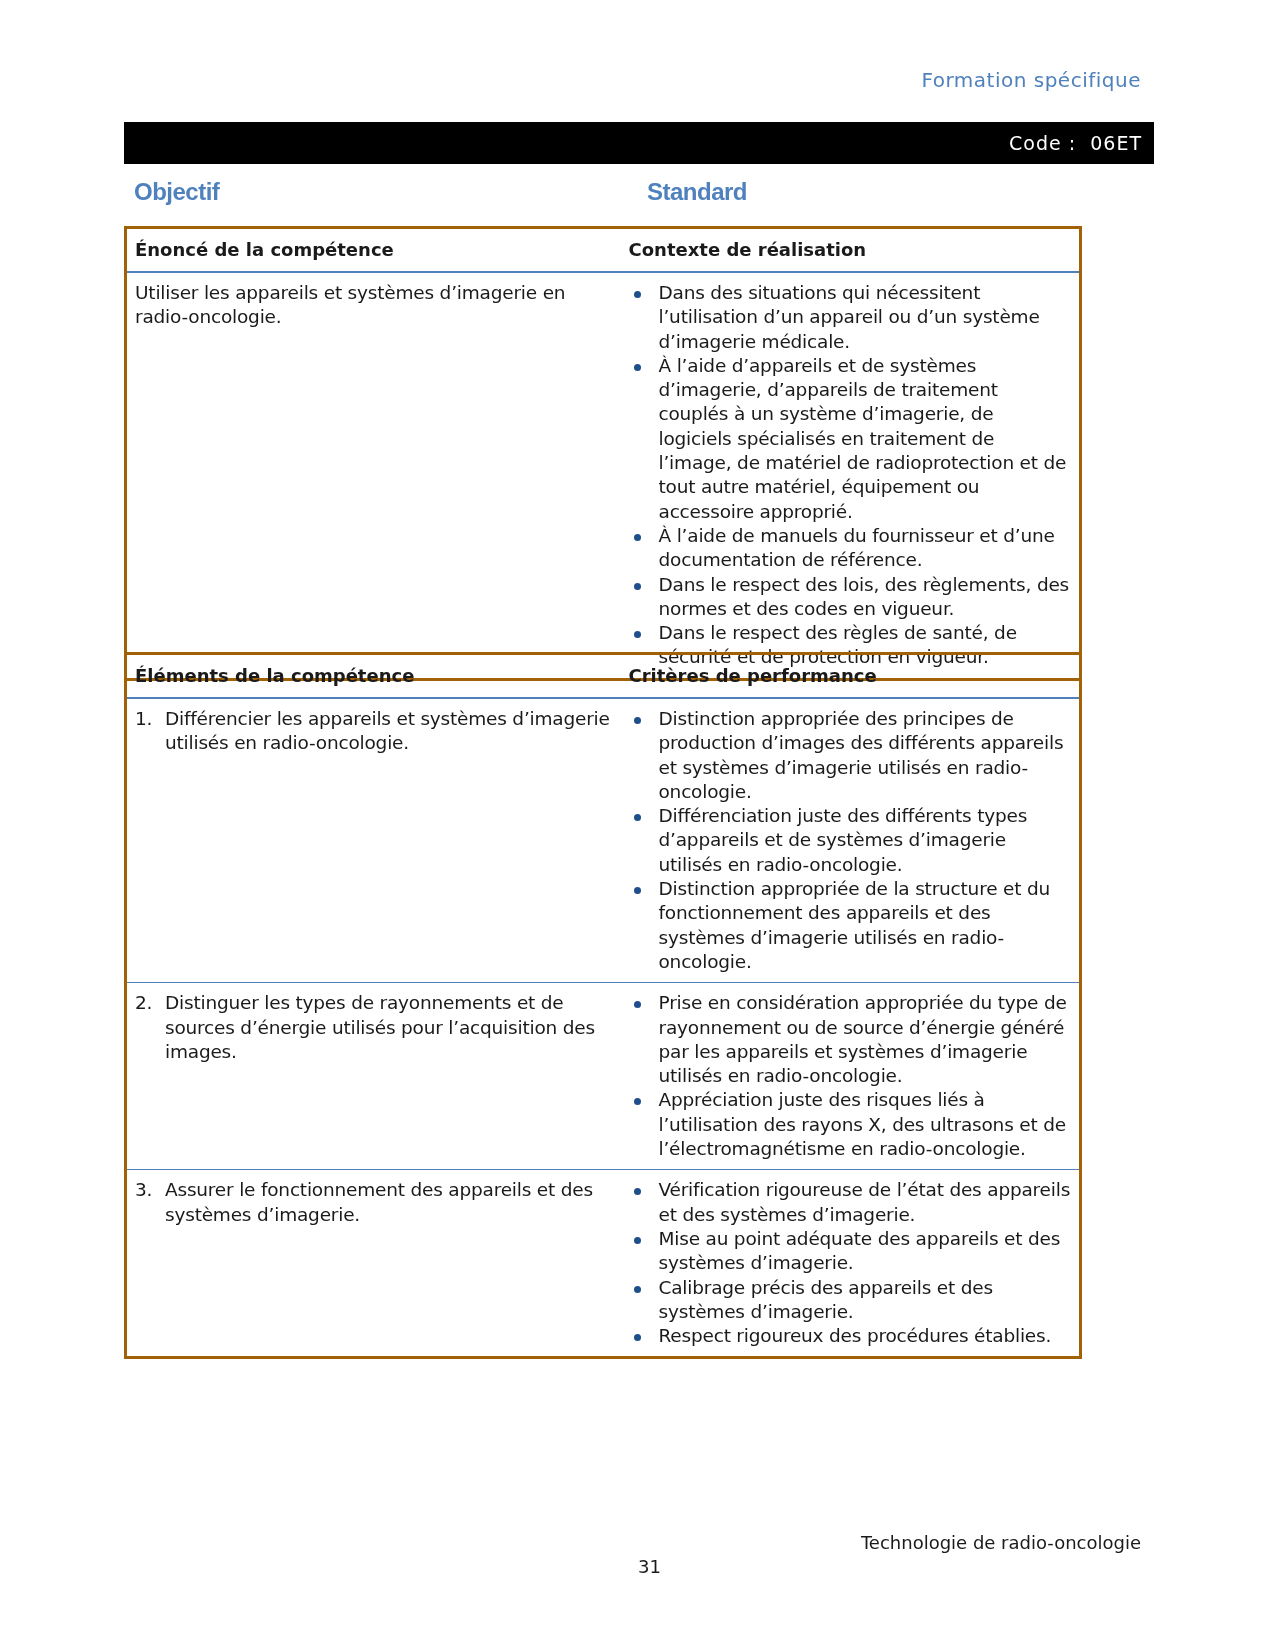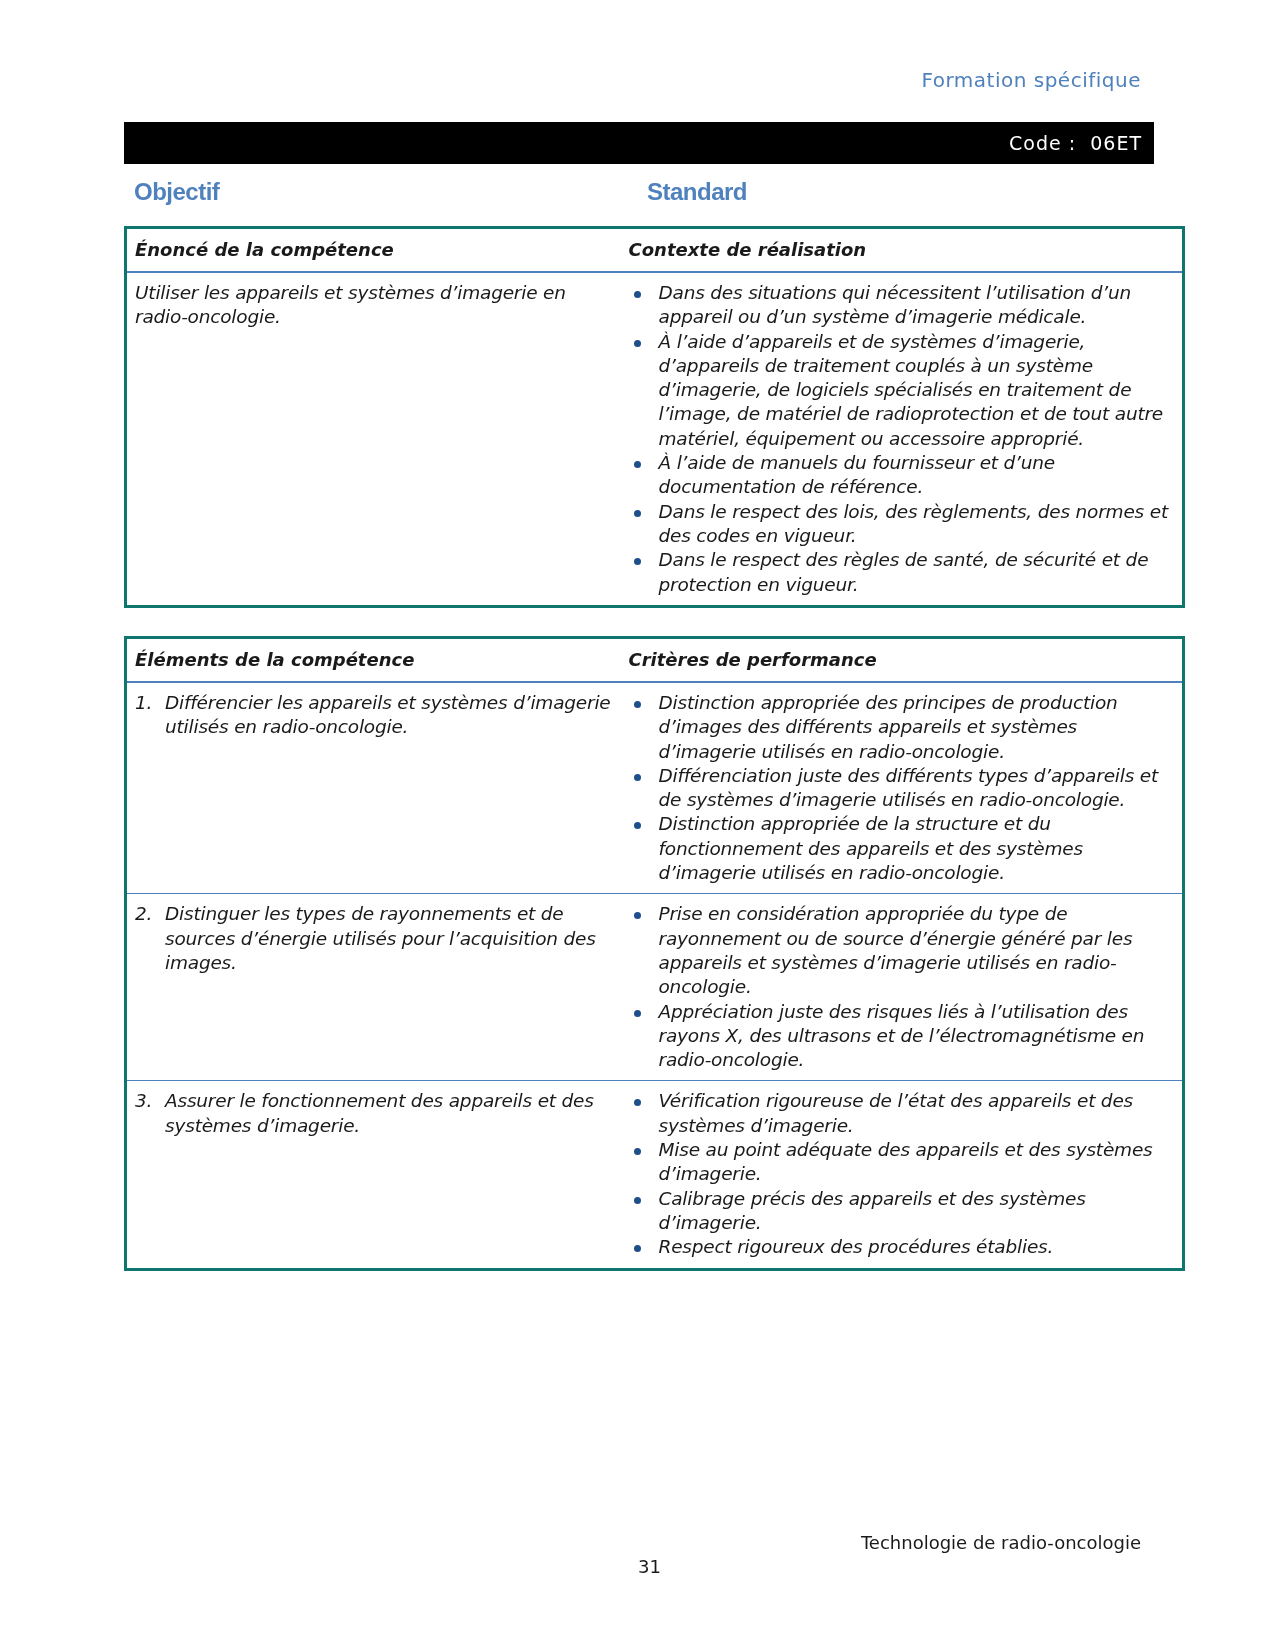--- a/index.html
+++ b/index.html
@@ -4,28 +4,28 @@
 <style>
   html, body { margin:0; padding:0; background:#ffffff; }
   body { width:1275px; height:1650px; position:relative; font-family:"DejaVu Sans", sans-serif; color:#1a1a1a; }
   .header-title { position:absolute; top:68px; right:134px; font-size:20px; color:#4f81bd; letter-spacing:0.5px; }
   .code-bar { position:absolute; top:122px; left:124px; width:1030px; height:42px; background:#000000; color:#ffffff; font-size:19px; letter-spacing:1px; }
   .code-bar .code { position:absolute; right:12px; top:10px; }
   .section-heads { position:absolute; top:178px; left:134px; width:1020px; }
   .section-heads span { position:absolute; font-family:"Liberation Sans", sans-serif; font-weight:bold; font-size:24px; color:#4f81bd; letter-spacing:-0.5px; }
   .sh-left { left:0; }
   .sh-right { left:513px; }
-  table.box { position:absolute; left:124px; width:1061px; border-collapse:collapse; border:3px solid #0f766e;font-style:italic; }
+  table.box { position:absolute; left:124px; width:958px; border-collapse:collapse; border:3px solid #a16207; }
   table.box td, table.box th { vertical-align:top; text-align:left; padding:0; }
   table.box th { font-family:"DejaVu Sans", sans-serif; font-weight:bold; font-size:18px; padding:10px 8px 8px 8px; height:24px; }
   table.box tr.row td { border-top:2px solid #4f81bd; padding:8px 8px 8px 8px; font-size:18.5px; line-height:24.3px; letter-spacing:-0.2px; }
   table.box tr.row + tr.row td { border-top:1.5px solid #4f81bd; }
   col.c1 { width:495px; }
   .t1 { top:226px; }
-  .t2 { top:636px; }
+  .t2 { top:652px; }
   ul.bullets { list-style:none; margin:0; padding:0; }
   ul.bullets li { position:relative; padding-left:30px; }
   ul.bullets li::before { content:""; position:absolute; left:5px; top:10px; width:7px; height:7px; border-radius:50%; background:#1f4e8c; }
   .num-item { position:relative; padding-left:30px; }
   .num-item .num { position:absolute; left:0; top:0; }
   .footer-title { position:absolute; top:1532px; right:134px; font-size:18px; color:#1a1a1a; }
   .page-num { position:absolute; top:1556px; left:638px; font-size:18px; color:#1a1a1a; }
 </style>
 </head>
 <body>

